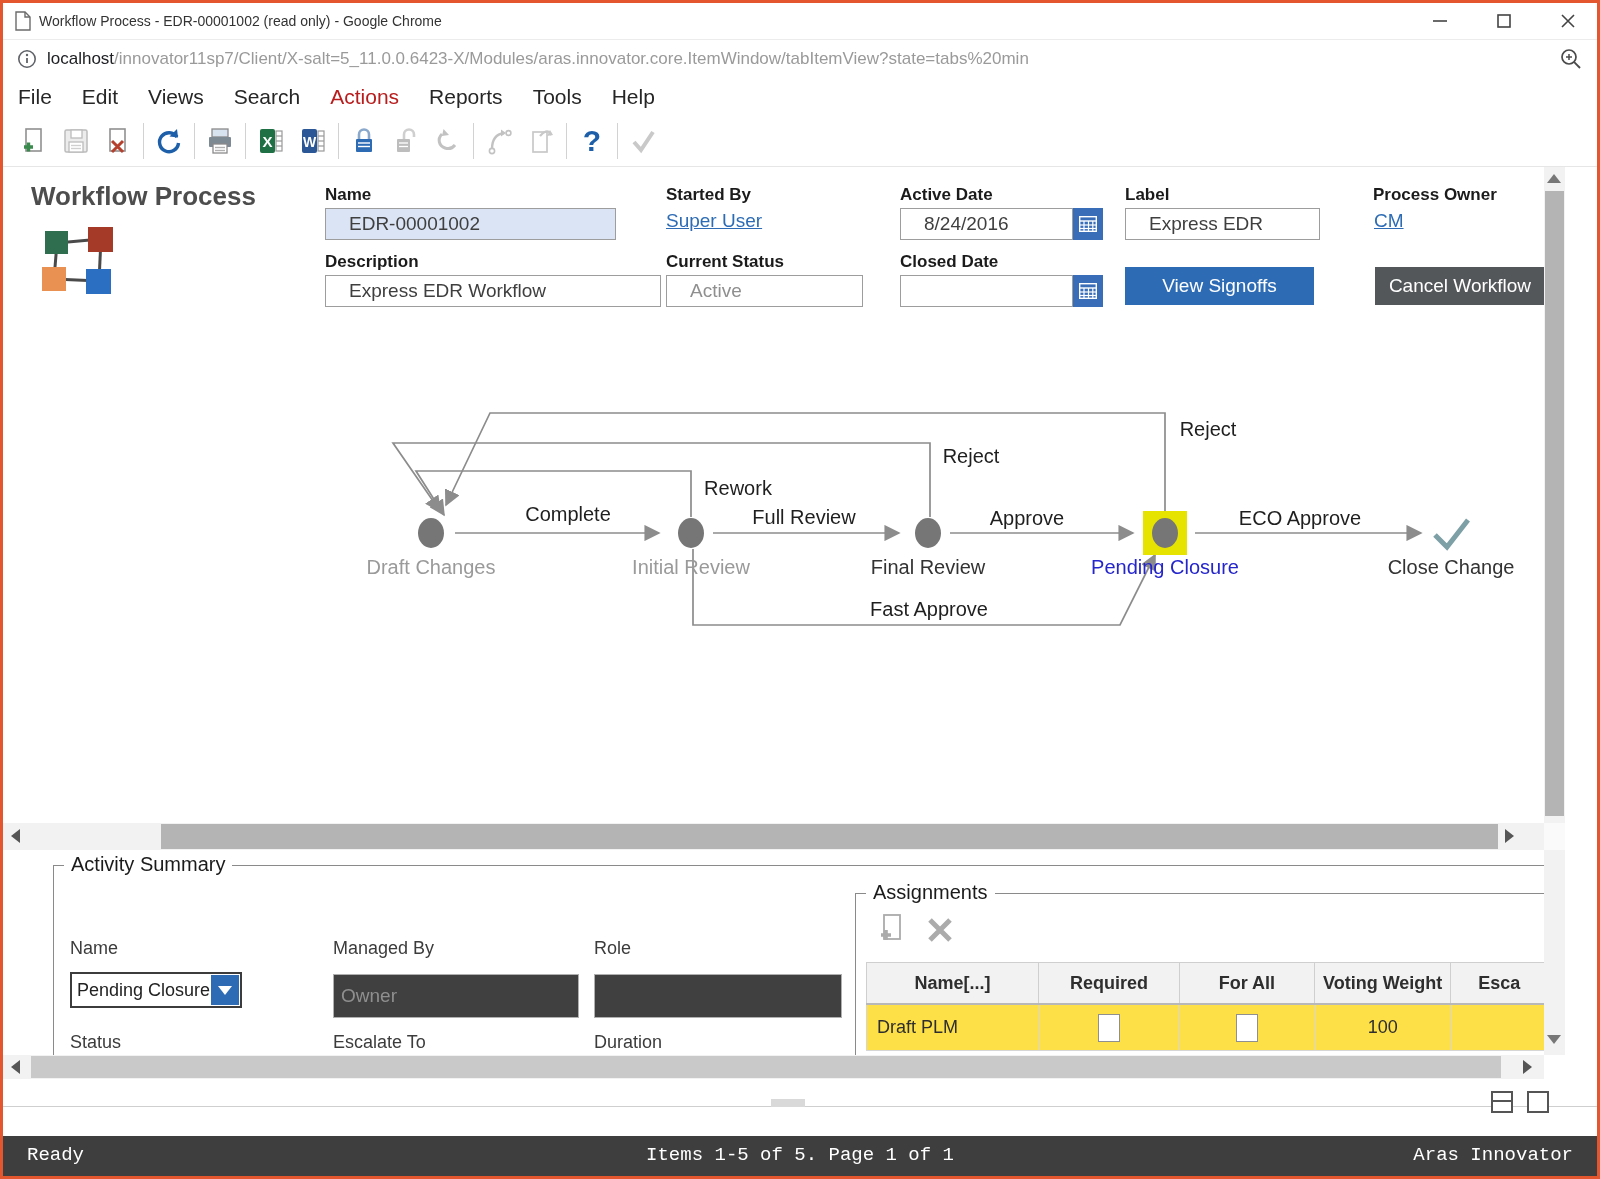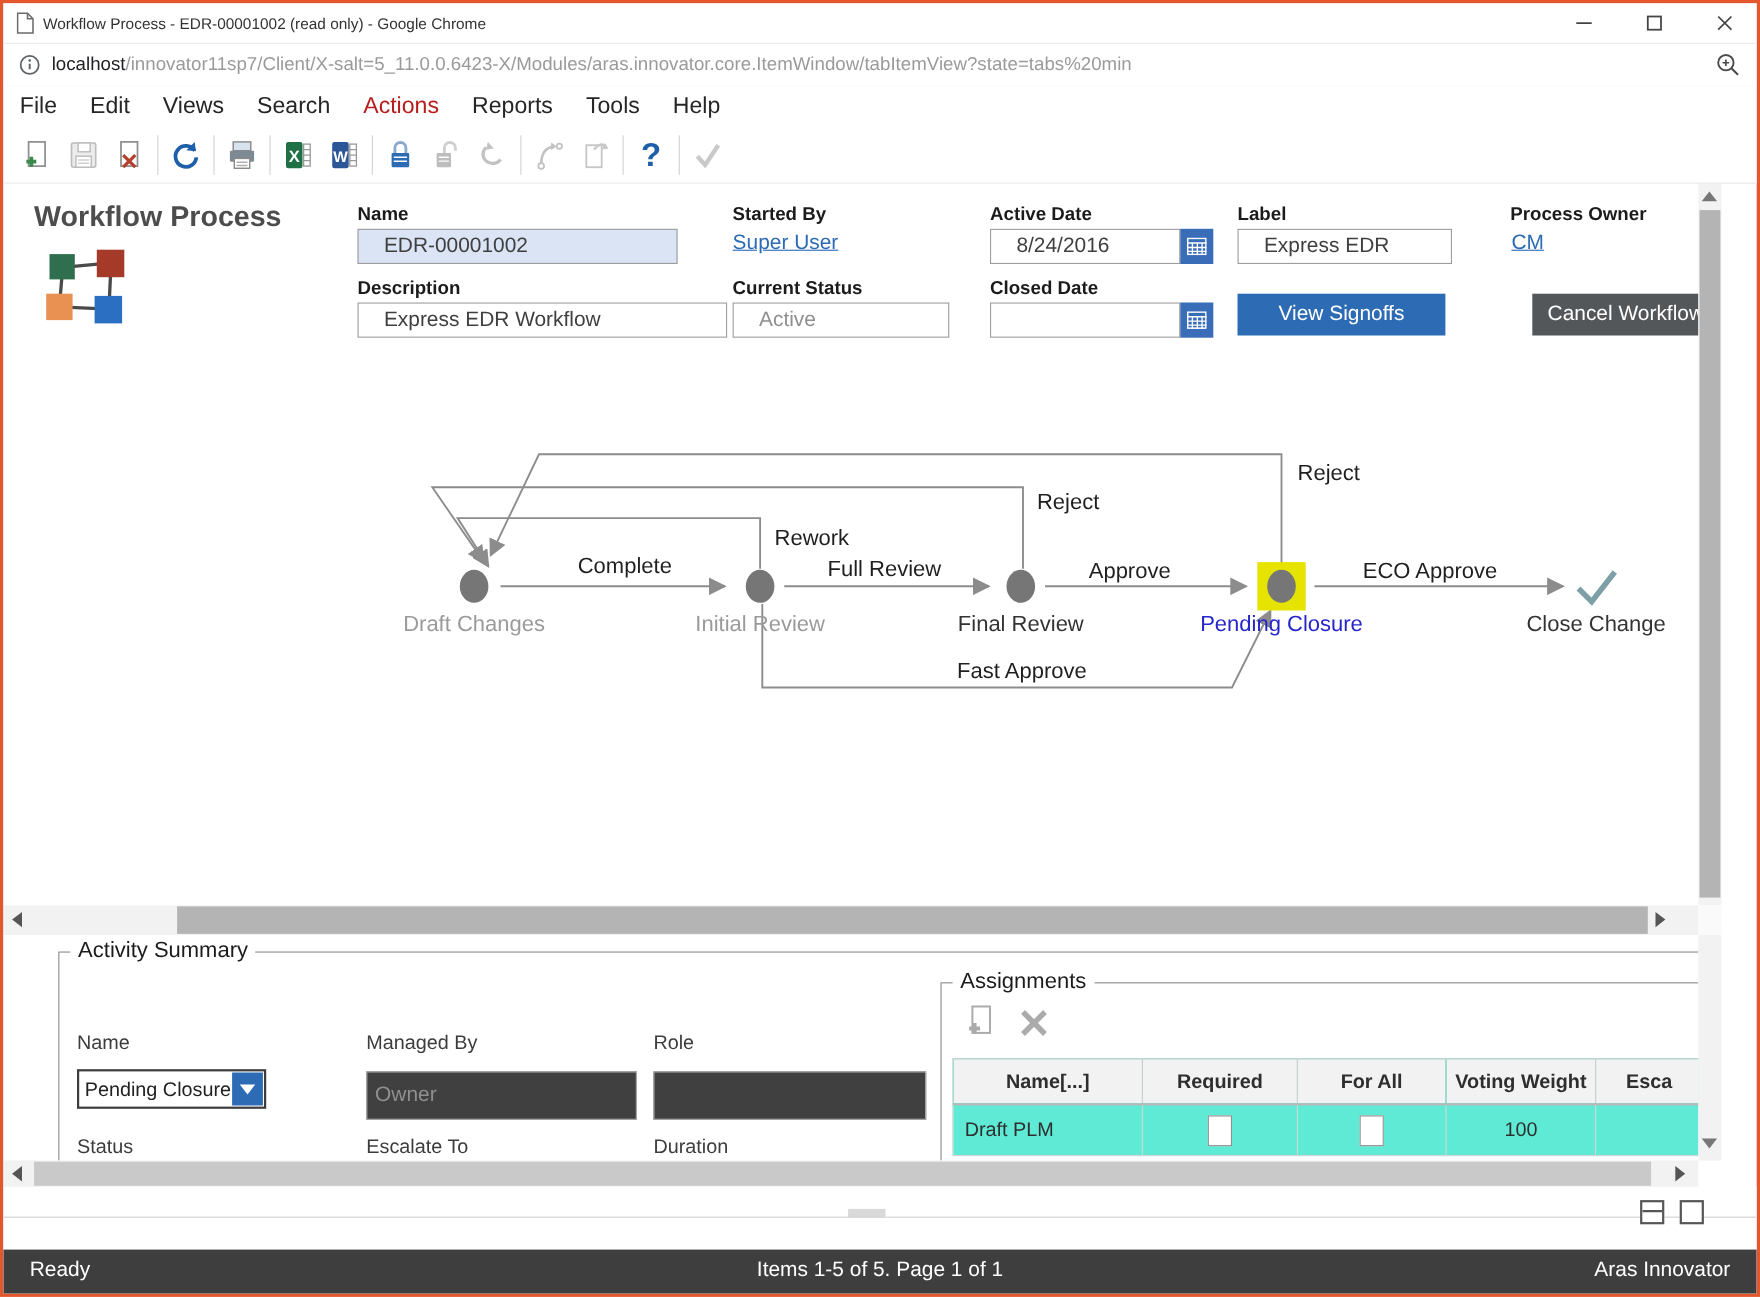--- a/index.html
+++ b/index.html
@@ -33,21 +33,21 @@
   .lbl{font-weight:bold;font-size:17px;color:#1b1b1b;white-space:nowrap;}
   .inp{border:1px solid #9d9d9d;height:32px;font-size:19px;color:#3f3f3f;padding:0 23px;
     display:flex;align-items:center;background:#fff;box-sizing:border-box;white-space:nowrap;}
   .inp.hl{background:#dbe4f4;}
   .inp.ro{color:#8f8f8f;}
   .link{color:#2d6cb5;text-decoration:underline;font-size:19px;cursor:pointer;white-space:nowrap;}
   .dategrp{display:flex;}
   .cal-btn{width:30px;height:32px;background:#3a6db8;display:flex;align-items:center;justify-content:center;cursor:pointer;}
   .btn{display:flex;align-items:center;justify-content:center;color:#fff;font-size:19px;cursor:pointer;white-space:nowrap;}
   .btn-blue{background:#2d6cb5;}
-  .btn-gray{background:#54575a;margin-left:18px;}
+  .btn-gray{background:#54575a;}
   
   .sb-h{background:#f2f2f2;}
   .sb-v{background:#f2f2f2;}
   .sb-thumb{position:absolute;background:#b4b4b4;}
   .sb-thumb.light{background:#c9c9c9;}
   .sb-arrow{position:absolute;width:0;height:0;}
   .arr-left{border-top:7px solid transparent;border-bottom:7px solid transparent;border-right:9px solid #555;}
   .arr-right{border-top:7px solid transparent;border-bottom:7px solid transparent;border-left:9px solid #555;}
   .arr-up{border-left:7px solid transparent;border-right:7px solid transparent;border-bottom:9px solid #777;}
   .arr-down{border-left:7px solid transparent;border-right:7px solid transparent;border-top:9px solid #777;}
@@ -56,30 +56,30 @@
   .fset{position:absolute;border:1px solid #8a8a8a;background:transparent;}
   .legend{position:absolute;top:-13px;left:10px;background:#fff;padding:0 7px;font-size:20px;color:#1b1b1b;white-space:nowrap;}
   .blbl{font-size:18px;color:#3c3c3c;white-space:nowrap;}
   .binp{border:1px solid #b0b0b0;height:44px;font-size:19px;color:#8f8f8f;padding:0 7px;
     display:flex;align-items:center;background:#404040;box-sizing:border-box;}
   .dd{display:flex;border:2px solid #3c3c3c;height:36px;box-sizing:border-box;background:#fff;cursor:pointer;}
   .dd-text{flex:1;display:flex;align-items:center;padding:0 5px;font-size:18px;color:#222;white-space:nowrap;overflow:hidden;}
   .dd-btn{width:28px;background:#2d6cb5;display:flex;align-items:center;justify-content:center;margin:1px;}
   .dd-btn:after{content:"";border-left:7px solid transparent;border-right:7px solid transparent;border-top:9px solid #fff;}
   
-  .atable{position:absolute;border-collapse:collapse;font-size:18px;color:#2e2e2e;background:#5eead4;}
+  .atable{position:absolute;border-collapse:collapse;font-size:18px;color:#2e2e2e;background:#fde047;}
   .atable th{background:#f2f2f2;font-weight:bold;border:1px solid #cfcfcf;border-bottom:2px solid #b8b8b8;height:40px;padding:0 8px;white-space:nowrap;overflow:hidden;}
   .atable td{border:1px solid #d6d6d6;height:45px;padding:0 10px;white-space:nowrap;overflow:hidden;}
   .chk{display:inline-block;width:20px;height:26px;border:1px solid #8f8f8f;background:#fff;vertical-align:middle;cursor:pointer;}
   
   .strip{left:0;top:1076px;width:100%;height:57px;background:#fff;}
   .split-line{position:absolute;left:0;top:27px;width:100%;height:1px;background:#cfcfcf;}
   .split-handle{position:absolute;left:768px;top:20px;width:34px;height:8px;background:#d9d9d9;cursor:row-resize;}
   .pane-ic{position:absolute;width:22px;height:22px;border:2px solid #555;box-sizing:border-box;background:#fff;cursor:pointer;}
-  .statusbar{left:0;top:1133px;width:100%;height:41px;background:#3e3e3e;color:#fff;font-size:19px;}
+  .statusbar{left:0;top:1133px;width:100%;height:41px;background:#3e3e3e;color:#fff;font-size:19px;font-family:Liberation Mono, monospace;}
   .statusbar span{position:absolute;top:8px;white-space:nowrap;}
   svg text{font-family:"Liberation Sans",sans-serif;}
 </style>
 </head>
 <body>
 
 <div class="screen">
 
   <div class="abs titlebar">
     <svg class="doc-ic" width="16" height="20" viewBox="0 0 16 20">

